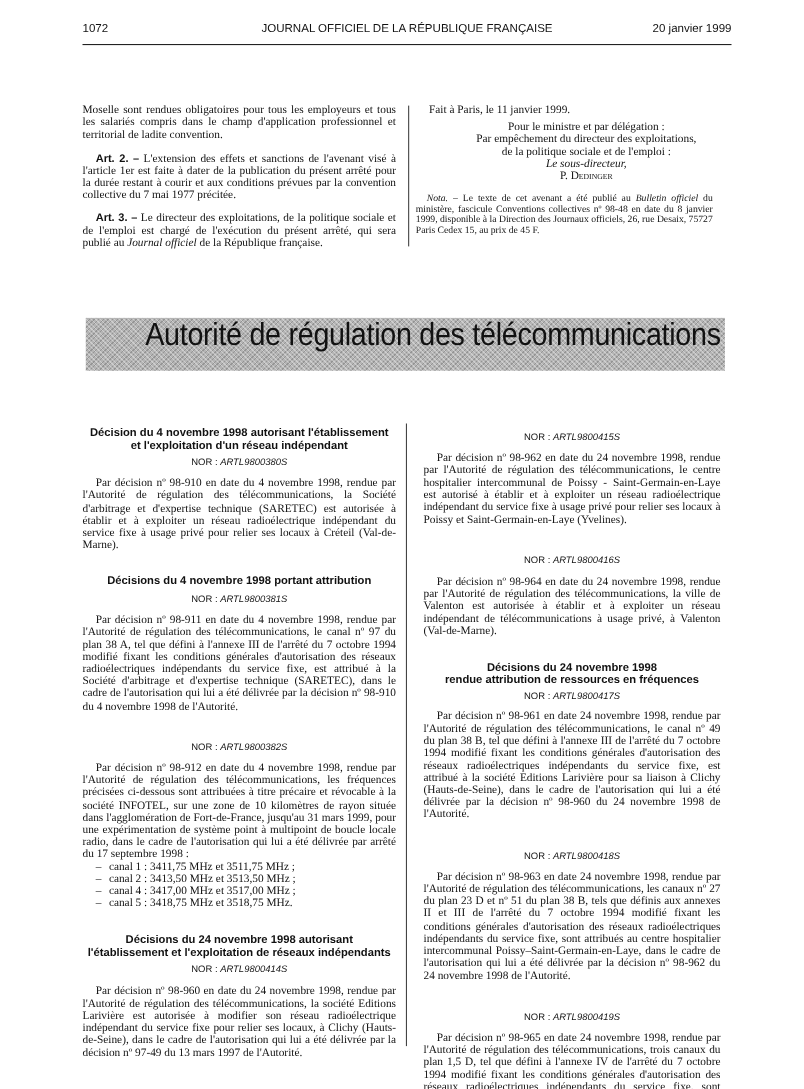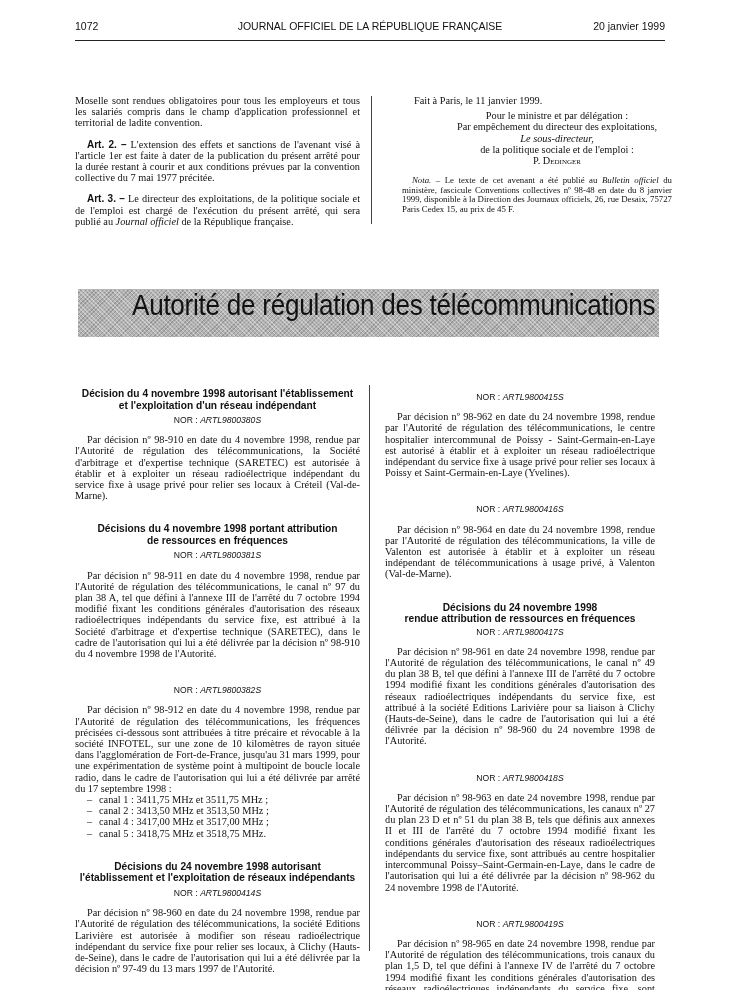--- a/index.html
+++ b/index.html
@@ -7,21 +7,21 @@
     .hdr { position: absolute; top: 20px; left: 75px; width: 590px; height: 14px;
            font-family: "Liberation Sans", sans-serif; font-size: 10.5px; color: #111; }
     .hdr .pg { position: absolute; left: 0; top: 0; }
     .hdr .ttl { position: absolute; left: 0; right: 0; top: 0; text-align: center; }
     .hdr .dt { position: absolute; right: 0; top: 0; }
     .hrule { position: absolute; top: 40px; left: 75px; width: 590px; height: 1px; background: #222; }
 
     .col { position: absolute; font-family: "Liberation Serif", serif; font-size: 10.3px;
            line-height: 11.2px; text-align: justify; }
     .colA { left: 75px; width: 285px; top: 95px; }
-    .colB { left: 402px; width: 270px; top: 95px; }
+    .colB { left: 378px; width: 270px; top: 95px; }
     .colL { left: 75px; width: 285px; top: 388px; }
     .colR { left: 385px; width: 270px; top: 388px; }
     .vrule { position: absolute; width: 1px; background: #444; }
 
     p { margin: 0; }
     .para { text-indent: 12px; }
     .gap { height: 10px; }
     .gap2 { height: 22px; }
     .art { font-family: "Liberation Sans", sans-serif; font-weight: bold; font-size: 10px; }
     .it { font-style: italic; }
@@ -74,22 +74,22 @@
   </p>
 </div>
 
 <div class="vrule" style="left:371px; top:96px; height:128px;"></div>
 
 <div class="col colB">
   <p class="para">Fait à Paris, le 11 janvier 1999.</p>
   <div style="height:4px"></div>
   <p class="sig">Pour le ministre et par délégation :</p>
   <p class="sig">Par empêchement du directeur des exploitations,</p>
+  <p class="sig">de la politique sociale et de l'emploi :</p>
   <p class="sig it">Le sous-directeur,</p>
-  <p class="sig">de la politique sociale et de l'emploi :</p>
   <p class="sig sc">P. Dedinger</p>
   <div class="gap"></div>
   <p class="nota"><span class="it">Nota.</span><span> – Le texte de cet avenant a été publié au </span><span class="it">Bulletin officiel</span><span> du ministère, fascicule Conventions collectives nº 98-48 en date du 8 janvier 1999, disponible à la Direction des Journaux officiels, 26, rue Desaix, 75727 Paris Cedex 15, au prix de 45 F.</span></p>
 </div>
 
 <div class="banner">
   <span>Autorité de régulation des télécommunications</span>
 </div>
 
 <div class="col colL">
@@ -98,21 +98,20 @@
       <div>Décision du 4 novembre 1998 autorisant l'établissement</div>
       <div>et l'exploitation d'un réseau indépendant</div>
     </div>
     <div class="nor"><span>NOR :</span> <i>ARTL9800380S</i></div>
     <p class="para">Par décision nº 98-910 en date du 4 novembre 1998, rendue par l'Autorité de régulation des télécommunications, la Société d'arbitrage et d'expertise technique (SARETEC) est autorisée à établir et à exploiter un réseau radioélectrique indépendant du service fixe à usage privé pour relier ses locaux à Créteil (Val-de-Marne).</p>
   </div>
   <div class="gap2"></div>
   <div>
     <div class="dec-title">
       <div>Décisions du 4 novembre 1998 portant attribution</div>
-      <div>de ressources en fréquences</div>
     </div>
     <div class="nor"><span>NOR :</span> <i>ARTL9800381S</i></div>
     <p class="para">Par décision nº 98-911 en date du 4 novembre 1998, rendue par l'Autorité de régulation des télécommunications, le canal nº 97 du plan 38 A, tel que défini à l'annexe III de l'arrêté du 7 octobre 1994 modifié fixant les conditions générales d'autorisation des réseaux radioélectriques indépendants du service fixe, est attribué à la Société d'arbitrage et d'expertise technique (SARETEC), dans le cadre de l'autorisation qui lui a été délivrée par la décision nº 98-910 du 4 novembre 1998 de l'Autorité.</p>
   </div>
   <div class="gap2"></div>
   <div>
     <div class="nor"><span>NOR :</span> <i>ARTL9800382S</i></div>
     <p class="para">Par décision nº 98-912 en date du 4 novembre 1998, rendue par l'Autorité de régulation des télécommunications, les fréquences précisées ci-dessous sont attribuées à titre précaire et révocable à la société INFOTEL, sur une zone de 10 kilomètres de rayon située dans l'agglomération de Fort-de-France, jusqu'au 31 mars 1999, pour une expérimentation de système point à multipoint de boucle locale radio, dans le cadre de l'autorisation qui lui a été délivrée par arrêté du 17 septembre 1998 :</p>
     <ul class="dash">
       <li>canal 1 : 3411,75 MHz et 3511,75 MHz ;</li>

